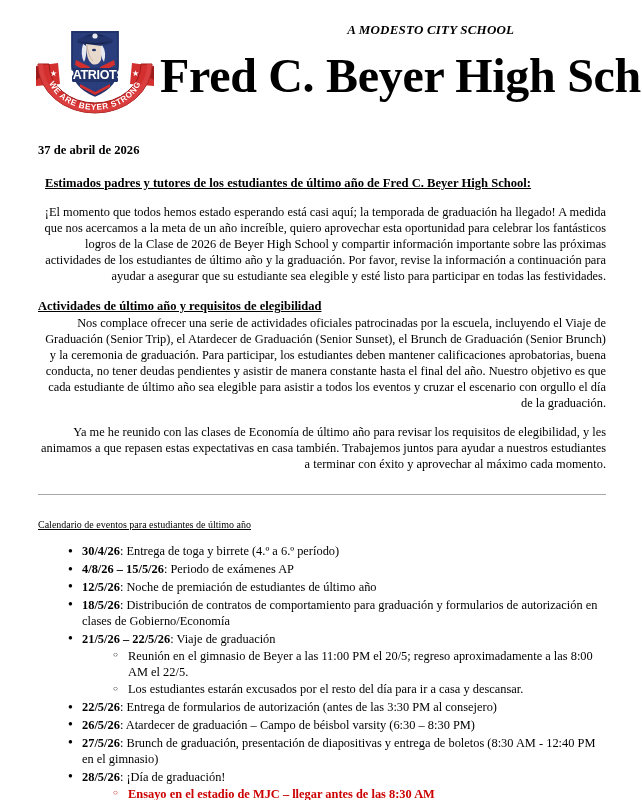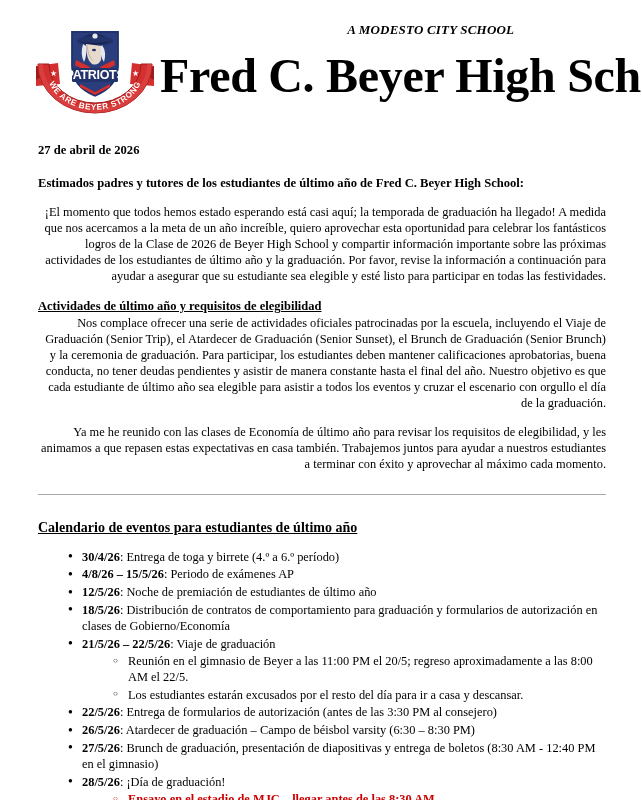--- a/index.html
+++ b/index.html
@@ -71,22 +71,23 @@
     font-size: 12.4px;
     line-height: 1.29;
   }
   .doc-date {
     font-weight: bold;
     font-size: 12.6px;
     margin: 20px 0 0 0;
   }
   .salutation {
     font-weight: bold;
+    text-decoration: underline;
     font-size: 12.6px;
-    margin: 17px 0 0 0;
+    margin: 17px 0 0 7px;
   }
   p.para {
     margin: 13px 0 0 0;
     text-align: right;
   }
   .sec-head {
     font-weight: bold;
     text-decoration: underline;
     margin: 14px 0 0 0;
     font-size: 12.5px;
@@ -94,23 +95,23 @@
   .sec-head + p.para { margin-top: 0; }
 
   hr.rule {
     border: none;
     border-top: 1px solid #a7a7a7;
     margin: 22px 0 0 0;
     height: 0;
   }
 
   .cal-head {
-    font-weight: bold;
+    font-weight: normal;
     text-decoration: underline;
-    font-size: 14px;
+    font-size: 10px;
     margin: 24px 0 0 0;
   }
 
   ul.lv1 {
     list-style: none;
     margin: 12px 0 0 0;
     padding: 0 0 0 30px;
   }
   ul.lv1 > li {
     position: relative;
@@ -209,21 +210,21 @@
     <div class="head-text">
       <div class="eyebrow">A MODESTO CITY SCHOOL</div>
       <div class="school-name">Fred C. Beyer High School</div>
       <div class="addr">
       </div>
     </div>
   </div>
 
   <div class="content">
 
-    <div class="doc-date">27 de abril de 2026</div>
+    <div class="doc-date">37 de abril de 2026</div>
 
     <div class="salutation">Estimados padres y tutores de los estudiantes de último año de Fred C. Beyer High School:</div>
 
     <p class="para">¡El momento que todos hemos estado esperando está casi aquí; la temporada de graduación ha llegado! A medida que nos acercamos a la meta de un año increíble, quiero aprovechar esta oportunidad para celebrar los fantásticos logros de la Clase de 2026 de Beyer High School y compartir información importante sobre las próximas actividades de los estudiantes de último año y la graduación. Por favor, revise la información a continuación para ayudar a asegurar que su estudiante sea elegible y esté listo para participar en todas las festividades.</p>
 
     <div class="sec-head">Actividades de último año y requisitos de elegibilidad</div>
     <p class="para">Nos complace ofrecer una serie de actividades oficiales patrocinadas por la escuela, incluyendo el Viaje de Graduación (Senior Trip), el Atardecer de Graduación (Senior Sunset), el Brunch de Graduación (Senior Brunch) y la ceremonia de graduación. Para participar, los estudiantes deben mantener calificaciones aprobatorias, buena conducta, no tener deudas pendientes y asistir de manera constante hasta el final del año. Nuestro objetivo es que cada estudiante de último año sea elegible para asistir a todos los eventos y cruzar el escenario con orgullo el día de la graduación.</p>
 
     <p class="para">Ya me he reunido con las clases de Economía de último año para revisar los requisitos de elegibilidad, y les animamos a que repasen estas expectativas en casa también. Trabajemos juntos para ayudar a nuestros estudiantes a terminar con éxito y aprovechar al máximo cada momento.</p>
 

